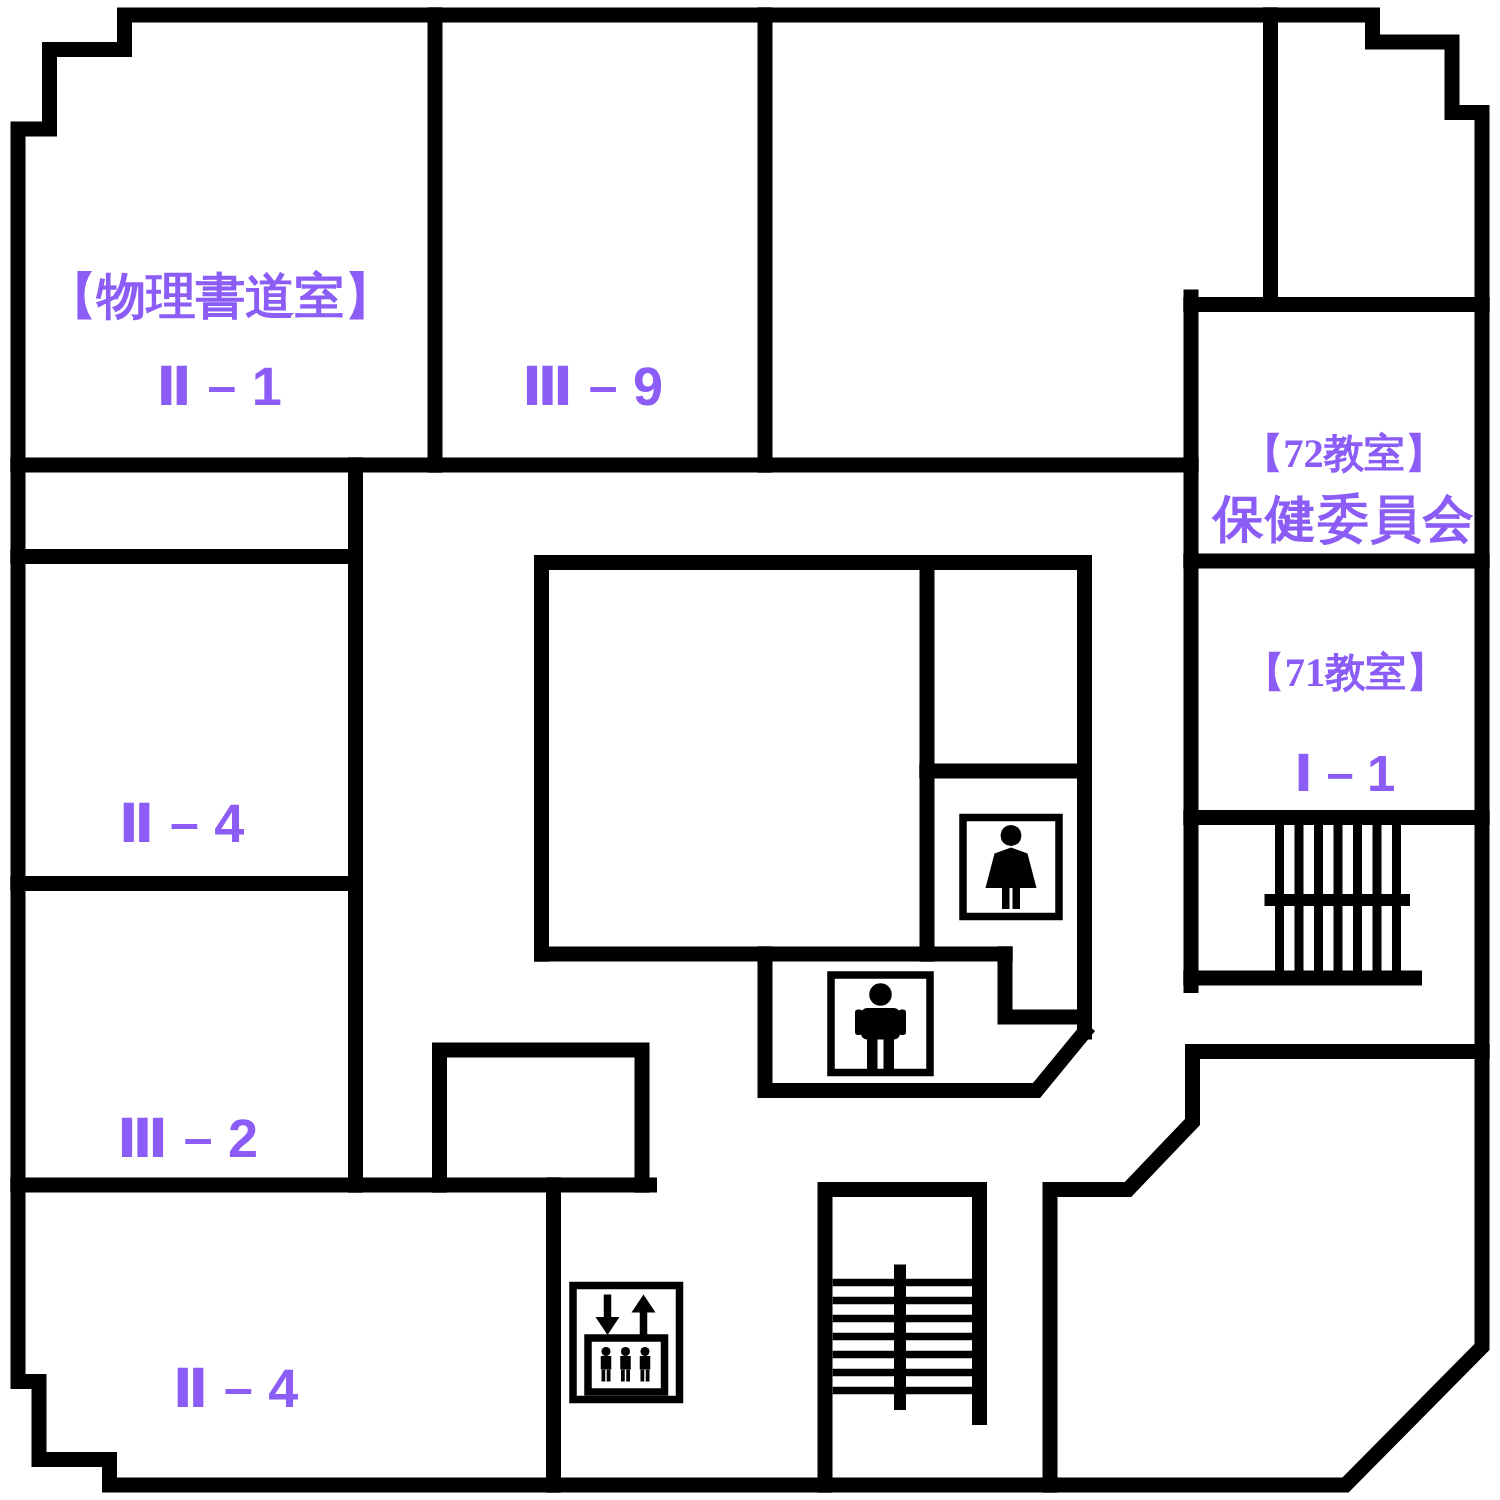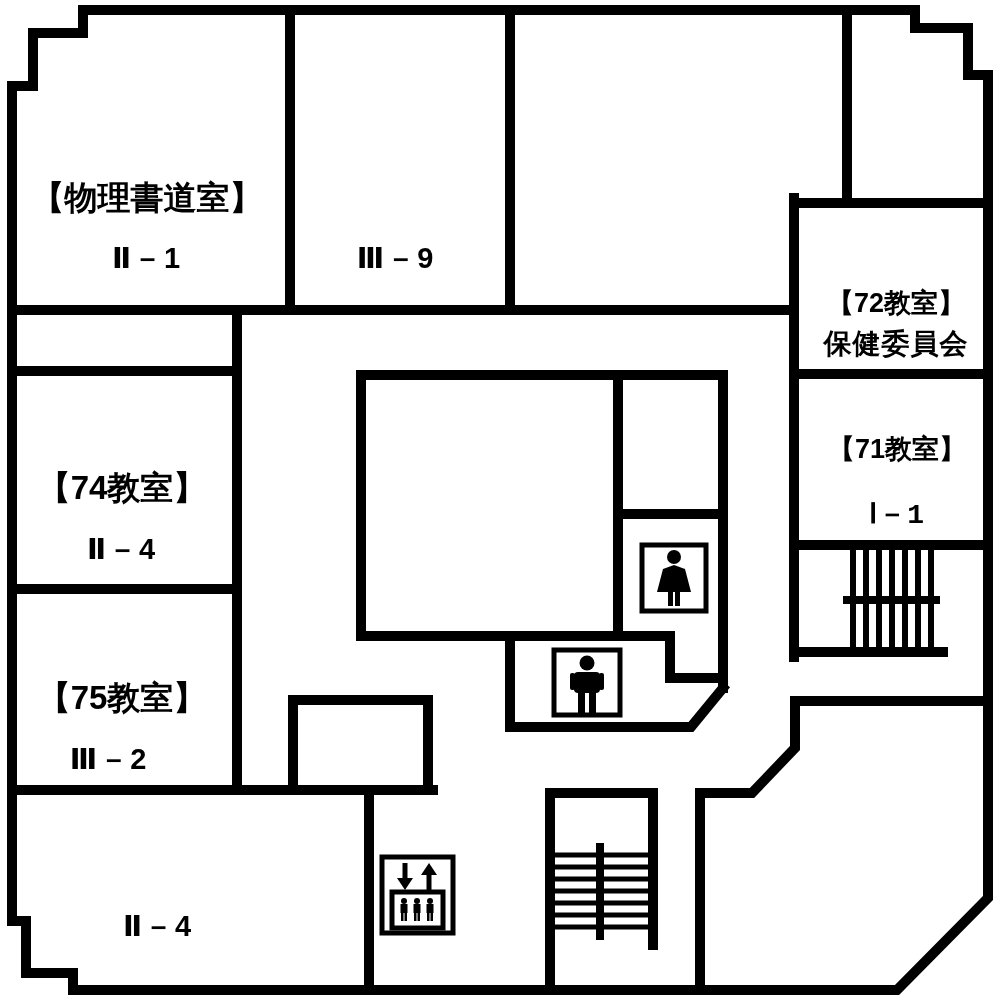--- a/index.html
+++ b/index.html
@@ -7,30 +7,30 @@
     position:relative;
     width:1000px;height:1000px;
     background:#ffffff;
     font-family:"Liberation Sans","DejaVu Sans",sans-serif;
     overflow:hidden;
   }
   .plan svg{position:absolute;left:0;top:0;}
   .label{
     position:absolute;
     transform:translate(-50%,-50%);
-    color:#000000;
+    color:#8b5cf6;
     font-weight:bold;
     white-space:nowrap;
     text-align:center;
     line-height:1;
   }
   .room-name{font-size:33px;}
-  .room-class{font-size:29px;letter-spacing:2px;}
-  .sm-name{font-size:27px;}
-  .sm-class{font-size:28px;letter-spacing:1px;font-family:Liberation Mono, monospace;}
+  .room-class{font-size:36px;letter-spacing:2px;}
+  .sm-name{font-size:27px;font-family:Liberation Serif, serif;}
+  .sm-class{font-size:34px;letter-spacing:1px;}
 </style>
 </head>
 <body>
 
 <div class="plan">
 
   <svg width="1000" height="1000" viewBox="0 0 1000 1000">
 
     <g fill="none" stroke="#000000" stroke-width="10" stroke-linecap="square" stroke-linejoin="miter">
 
@@ -144,21 +144,19 @@
   <div class="label room-class" style="left:147px;top:258px">Ⅱ－1</div>
 
   <div class="label room-class" style="left:396px;top:258px">Ⅲ－9</div>
 
   <div class="label sm-name" style="left:896px;top:303px">【72教室】</div>
   <div class="label sm-class" style="left:896px;top:346px">保健委員会</div>
 
   <div class="label sm-name" style="left:897px;top:449px">【71教室】</div>
   <div class="label sm-class" style="left:897px;top:516px">Ⅰ－1</div>
 
-  <div class="label room-name" style="left:122px;top:487px">【74教室】</div>
   <div class="label room-class" style="left:122px;top:549px">Ⅱ－4</div>
 
-  <div class="label room-name" style="left:122px;top:697px">【75教室】</div>
-  <div class="label room-class" style="left:109px;top:759px">Ⅲ－2</div>
+  <div class="label room-class" style="left:126px;top:759px">Ⅲ－2</div>
 
   <div class="label room-class" style="left:158px;top:926px">Ⅱ－4</div>
 
 </div>
 
 </body></html>

